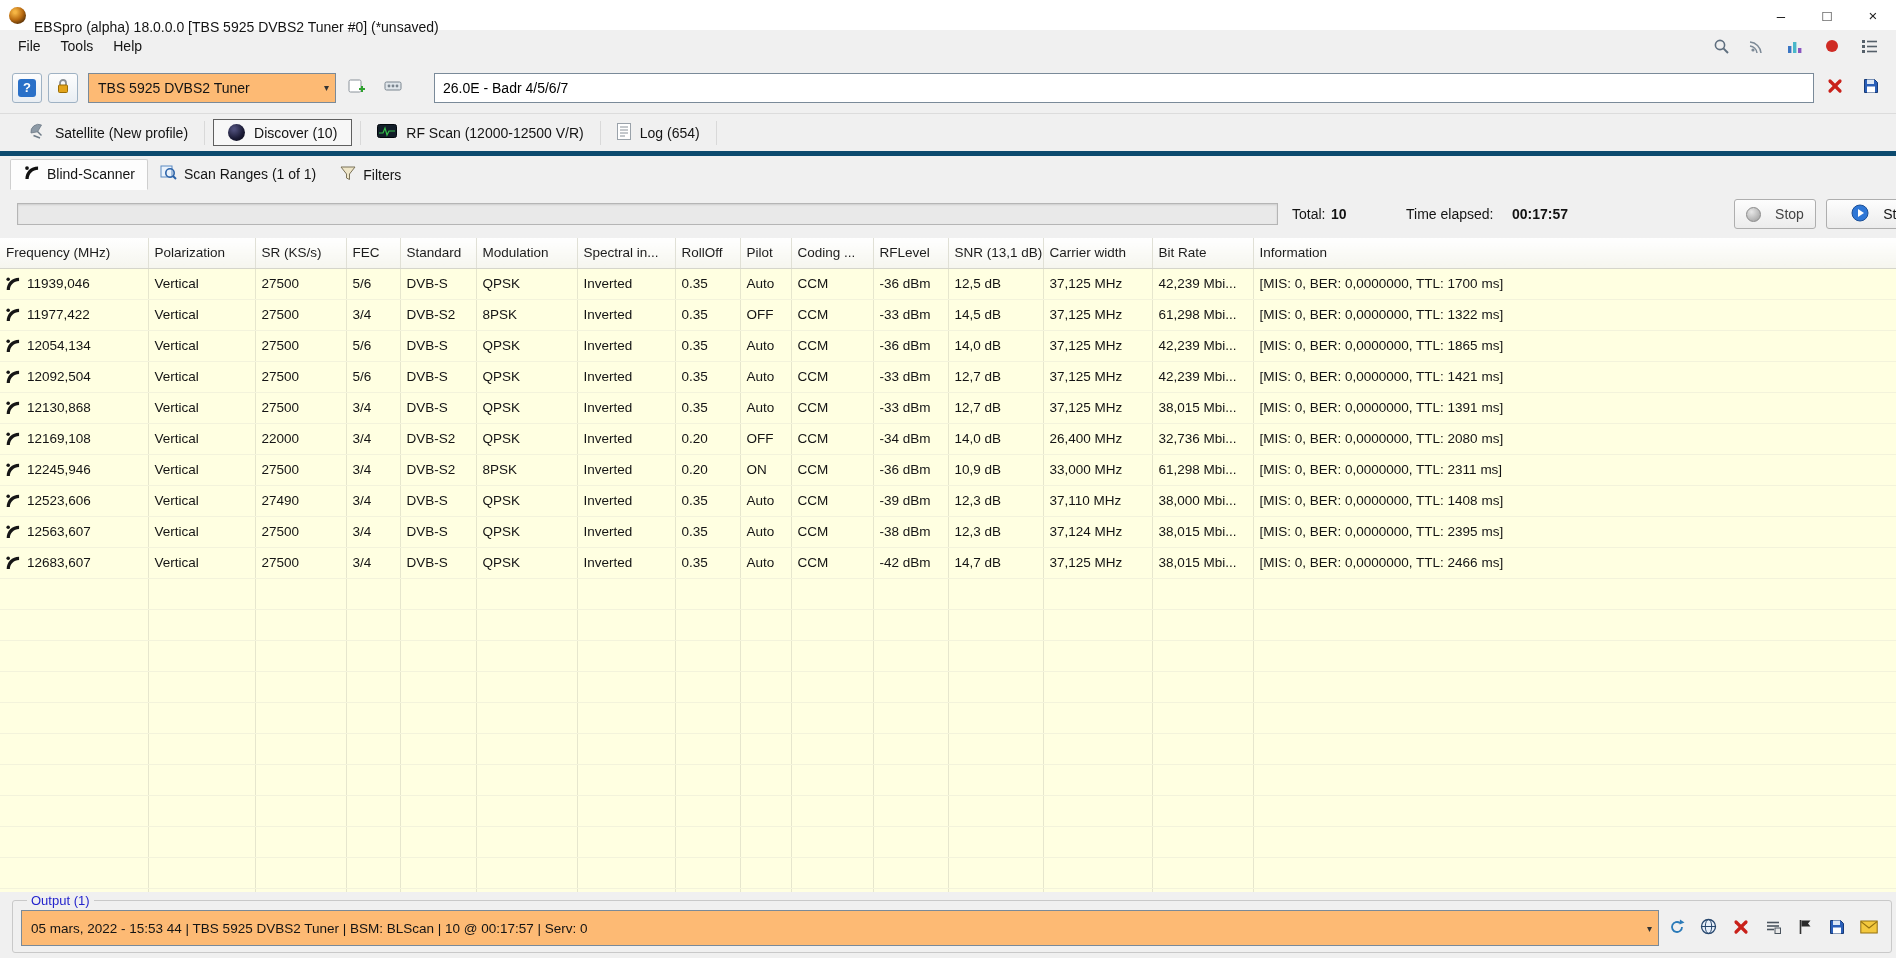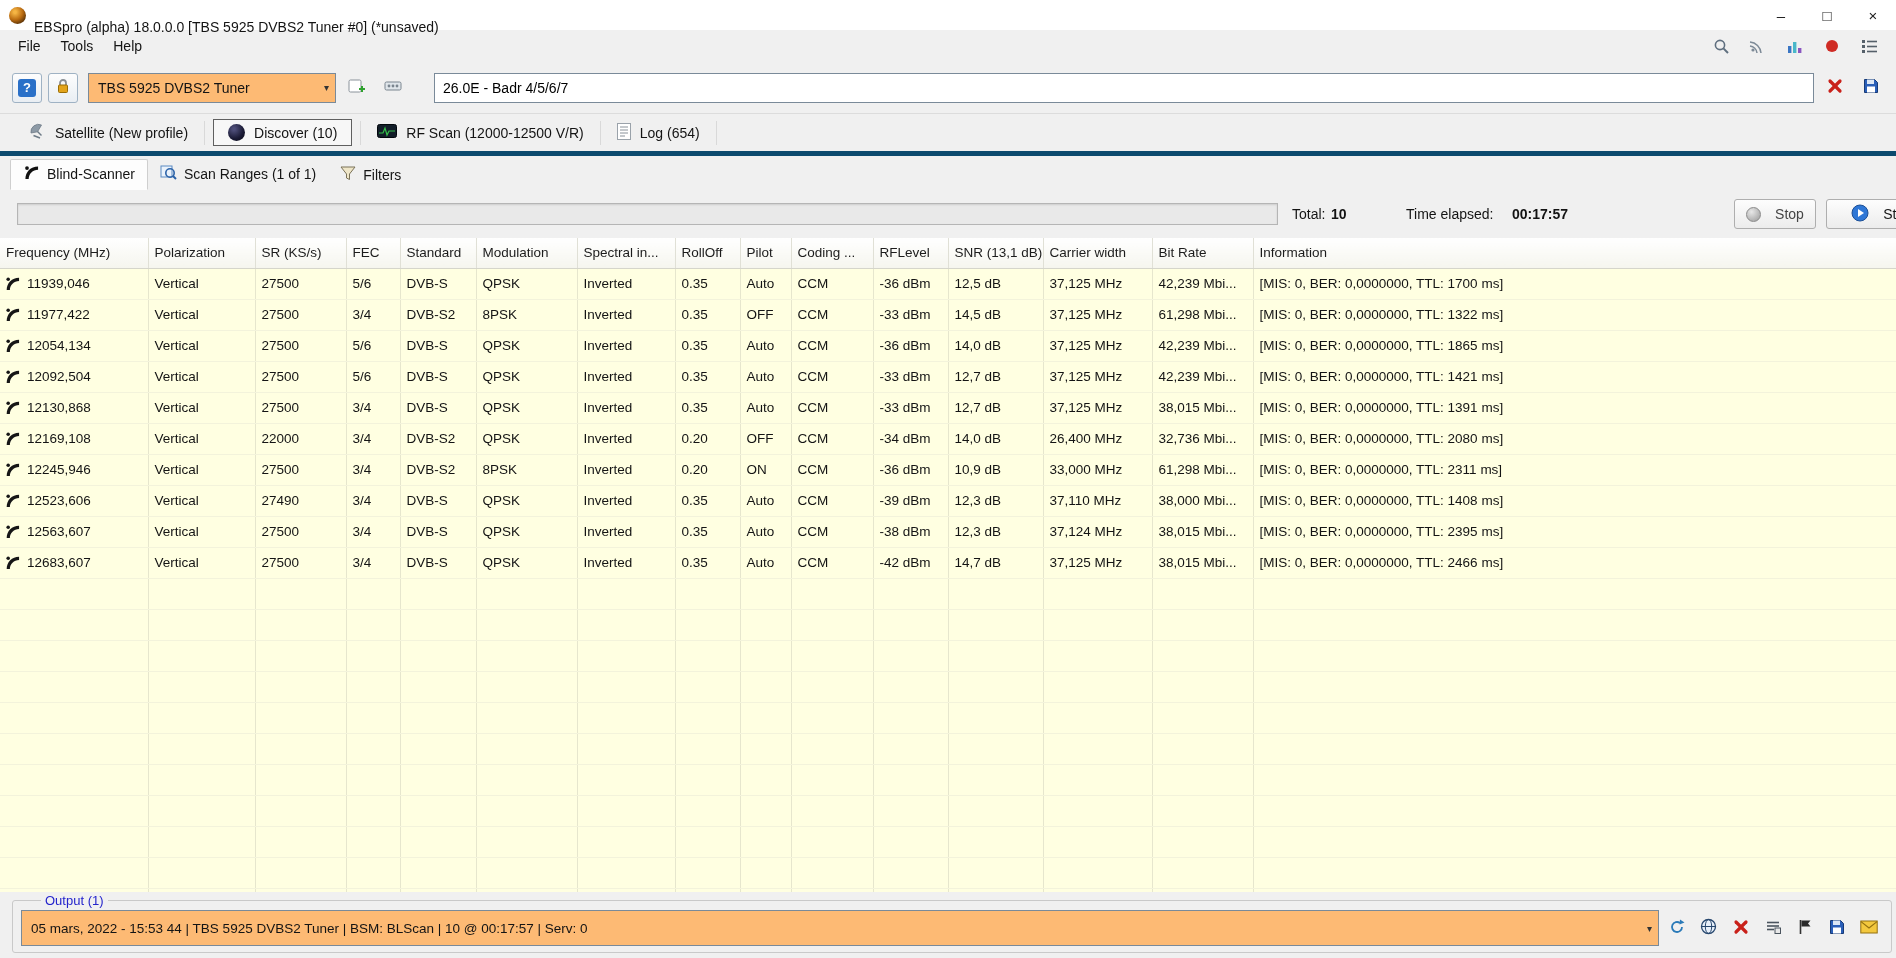--- a/index.html
+++ b/index.html
@@ -63,21 +63,21 @@
   thead th { height:30px; background:linear-gradient(#ffffff,#f5f5ee); border-right:1px solid #e0e0d6; border-bottom:1px solid #d5d5cb;
     font-weight:normal; text-align:left; padding:0 6px; white-space:nowrap; overflow:hidden; color:#1c1c1c; }
   tbody td { height:31px; border-right:1px solid #e6e6cd; border-bottom:1px solid #f3f3db; padding:0 6px; white-space:nowrap; overflow:hidden; background:#ffffe1; }
   td.freq-cell { padding-left:5px;margin-top:28px; }
   td.freq-cell .inner { display:flex; align-items:center; gap:7px; }
   .row-icon { display:flex; align-items:center; }
 
   
   .output-panel { flex:0 0 66px; padding-top:1px; }
   fieldset.output-box { border:1px solid #c9c9c9; border-radius:3px; margin:0 4px 0 12px; padding:2px 8px 6px 8px; }
-  fieldset.output-box legend { color:#2424cc; font-size:13px; padding:0 4px; margin-left:20px; }
+  fieldset.output-box legend { color:#2424cc; font-size:13px; padding:0 4px; margin-left:6px; }
   .output-row { display:flex; align-items:center; gap:3px; }
   .output-combo { flex:1; height:36px; font-size:13.5px; }
   .obtn { width:29px; height:28px; display:flex; align-items:center; justify-content:center; border:1px solid transparent; border-radius:2px; background:transparent; flex:0 0 auto; }
 </style>
 </head>
 <body>
 
 <div class="window">
 
   <div class="titlebar">

